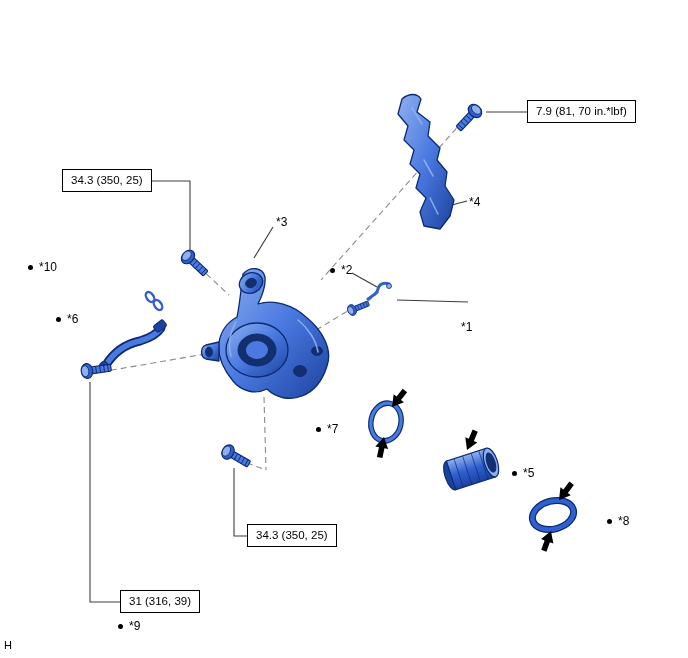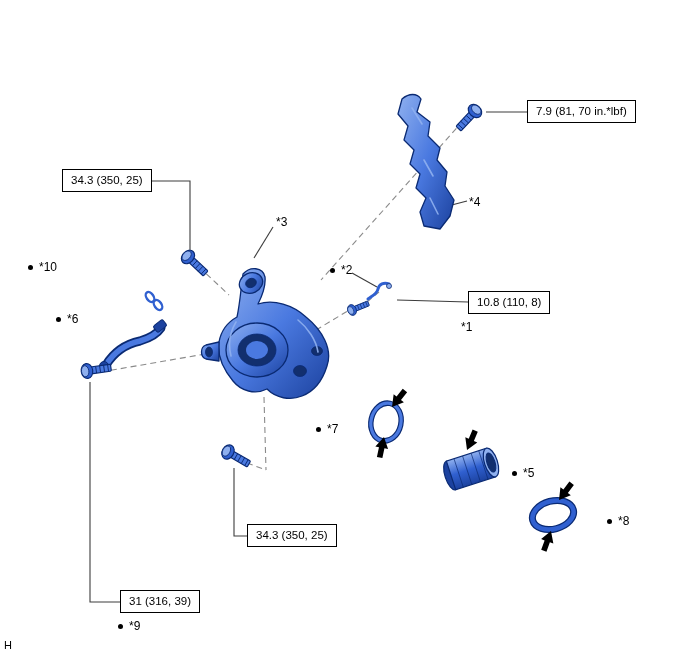--- a/index.html
+++ b/index.html
@@ -191,23 +191,20 @@
       <use href="#arrowGlyph" transform="translate(551 531) rotate(-70)"></use>
     </g>
   </svg>
 
   <div class="spec-box" style="left:527px; top:100px;">
     <span>7.9 (81, 70 in.*lbf)</span>
   </div>
   <div class="spec-box" style="left:62px; top:169px;">
     <span>34.3 (350, 25)</span>
   </div>
-  <div class="spec-box" style="left:468px; top:291px;">
-    <span>10.8 (110, 8)</span>
-  </div>
   <div class="spec-box" style="left:247px; top:524px;">
     <span>34.3 (350, 25)</span>
   </div>
   <div class="spec-box" style="left:120px; top:590px;">
     <span>31 (316, 39)</span>
   </div>
 
   <div class="callout" style="left:461px; top:320px;">
     <span>*1</span>
   </div>

